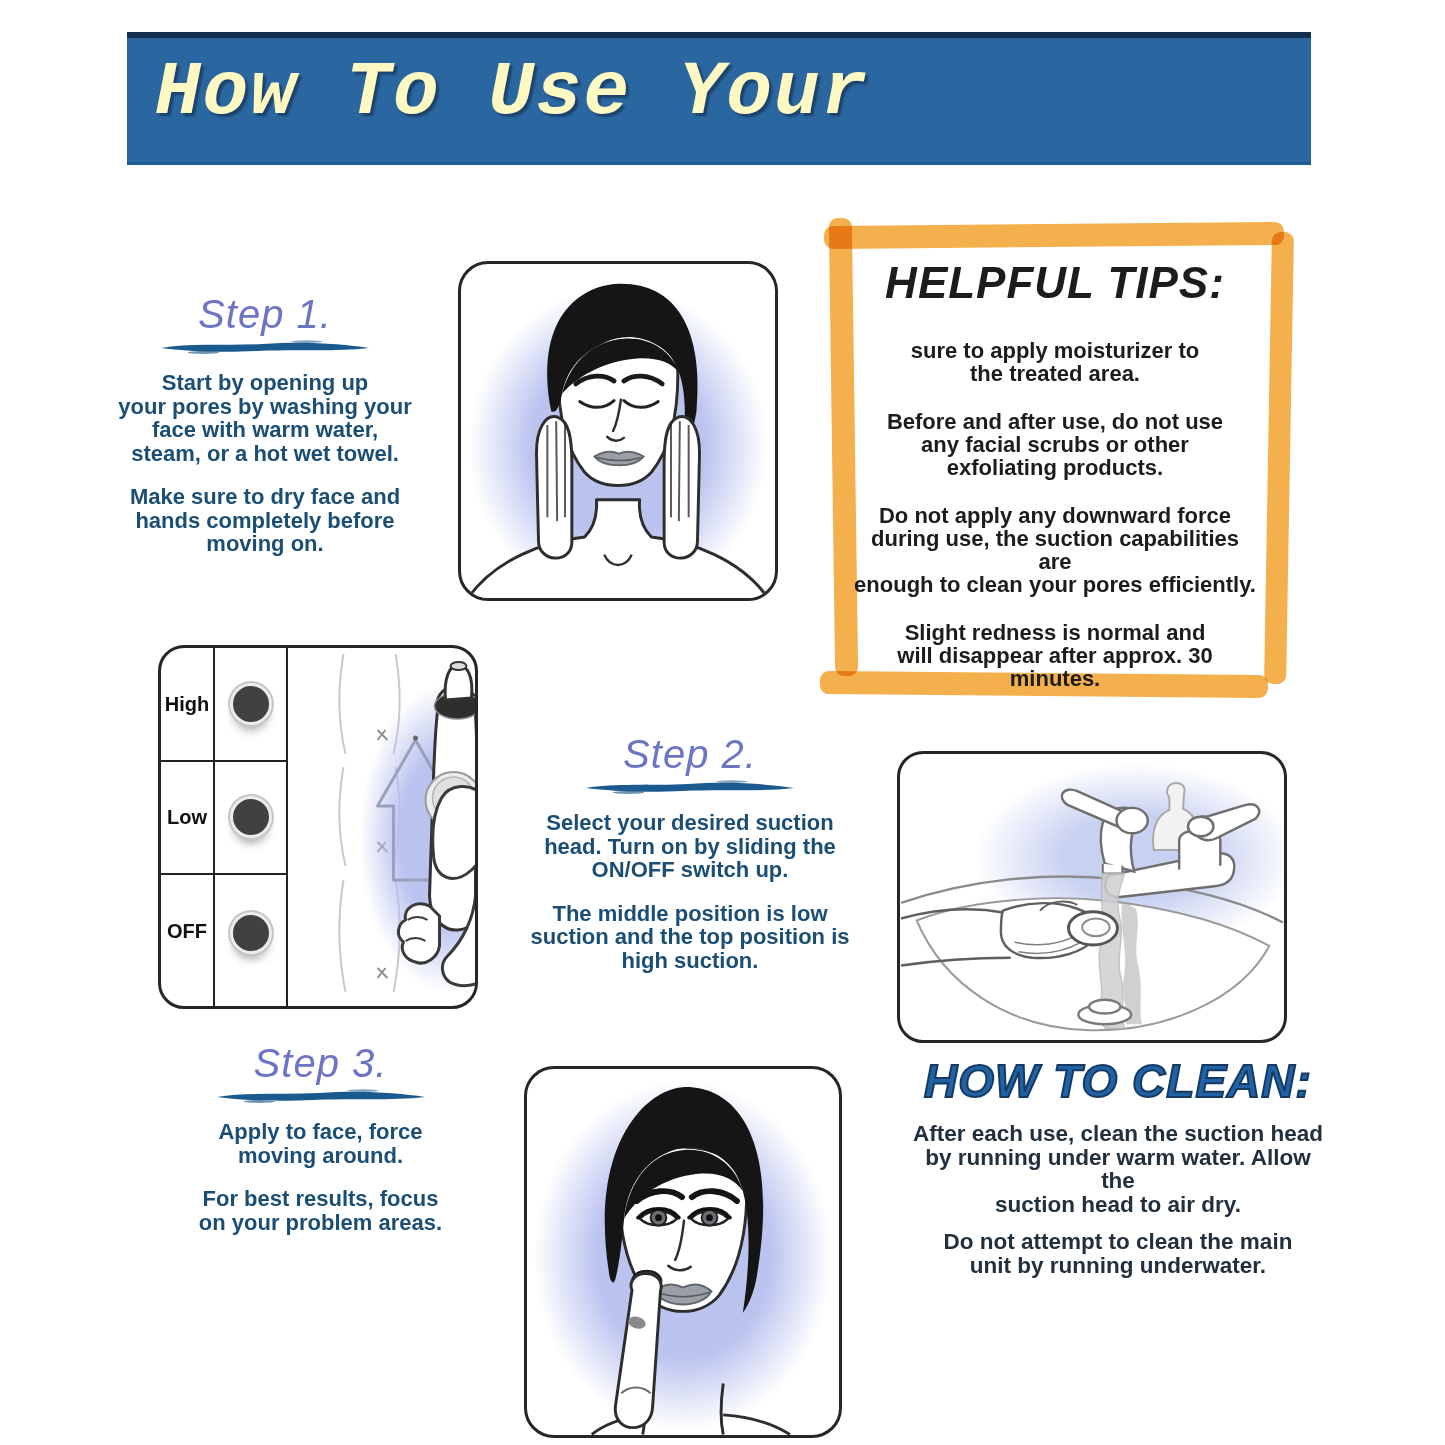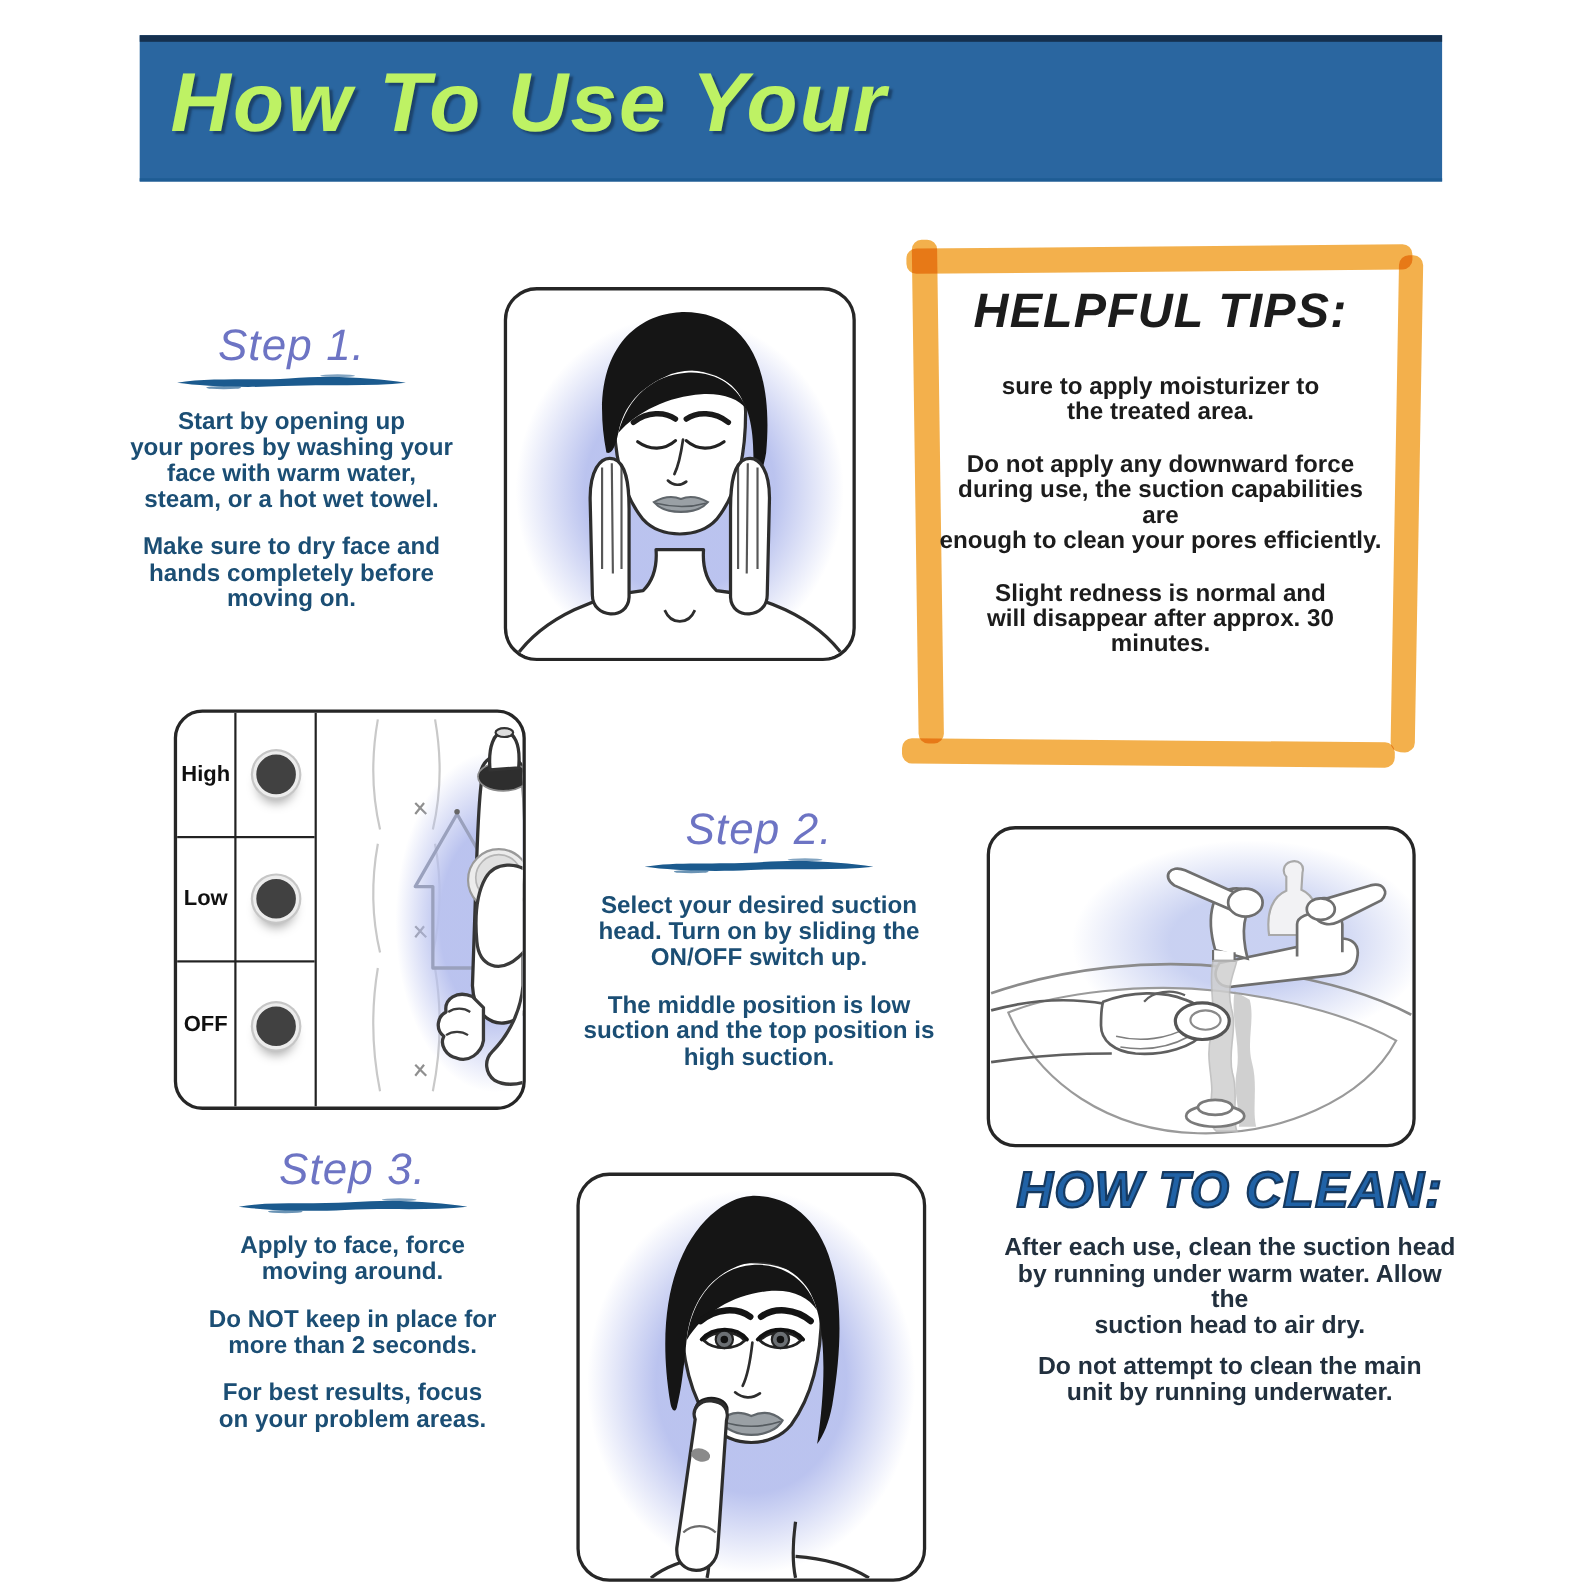--- a/index.html
+++ b/index.html
@@ -4,22 +4,22 @@
 <style>
   html,body{margin:0;padding:0;background:#fff;}
   .page{position:relative;width:1445px;height:1445px;background:#fff;overflow:hidden;
         font-family:"Liberation Sans",sans-serif;}
 
   
   .title-bar{position:absolute;left:127px;top:32px;width:1184px;height:133px;
     background:var(--header-bar);border-top:6px solid var(--header-strip);
     border-bottom:3px solid #1e5c94;box-sizing:border-box;}
   .title-bar h1{margin:0;padding:12px 0 0 28px;
-    font-family:Liberation Sans, sans-serif;font-style:italic;font-weight:bold;
-    font-size:76px;color:#bef264;letter-spacing:2px;
+    font-family:Liberation Mono, monospace;font-style:italic;font-weight:bold;
+    font-size:76px;color:#fef9c3;letter-spacing:2px;
     text-shadow:3px 3px 2px rgba(10,25,45,.45);}
 
   
   .step{position:absolute;text-align:center;color:var(--step-text);font-weight:bold;}
   .step h2{margin:0;font-style:italic;font-weight:normal;font-size:40px;
     color:var(--step-heading);letter-spacing:1px;}
   .brush{display:block;margin:2px auto 0;width:212px;height:16px;}
   .step p{white-space:pre-line;margin:20px 0 0;font-size:22px;line-height:23.5px;}
   .step1{left:100px;top:292px;width:330px;}
   .step2{left:528px;top:732px;width:324px;}
@@ -125,20 +125,23 @@
 
   <aside class="tips">
     <div class="bar bar-top"></div>
     <div class="bar bar-right"></div>
     <div class="bar bar-bottom"></div>
     <div class="bar bar-left"></div>
     <div class="tips-content">
       <h2>HELPFUL TIPS:</h2>
       <p>sure to apply moisturizer to
 the treated area.</p>
+      <p>Before and after use, do not use
+any facial scrubs or other
+exfoliating products.</p>
       <p>Do not apply any downward force
 during use, the suction capabilities are
 enough to clean your pores efficiently.</p>
       <p>Slight redness is normal and
 will disappear after approx. 30
 minutes.</p>
     </div>
   </aside>
 
   <figure class="panel devpanel" style="margin:0">
@@ -233,22 +236,20 @@
 
   <section class="step step3">
     <h2>Step 3.</h2>
     <svg class="brush" viewBox="0 0 215 16">
       <path d="M2,9 C30,4 70,7 105,5 C150,2 185,5 213,9 C180,13 140,10 100,12 C60,14 25,12 2,9 Z" style="fill:var(--brush)"></path>
       <ellipse cx="45" cy="13.5" rx="16" ry="1.5" style="fill:var(--brush)" opacity=".65"></ellipse>
       <ellipse cx="150" cy="2.5" rx="16" ry="1.3" style="fill:var(--brush)" opacity=".55"></ellipse>
     </svg>
     <p>Apply to face, force
 moving around.</p>
-    <p>Do NOT keep in place for
-more than 2 seconds.</p>
     <p>For best results, focus
 on your problem areas.</p>
   </section>
 
   <section class="clean">
     <h2>HOW TO CLEAN:</h2>
     <p>After each use, clean the suction head
 by running under warm water. Allow the
 suction head to air dry.</p>
     <p>Do not attempt to clean the main

